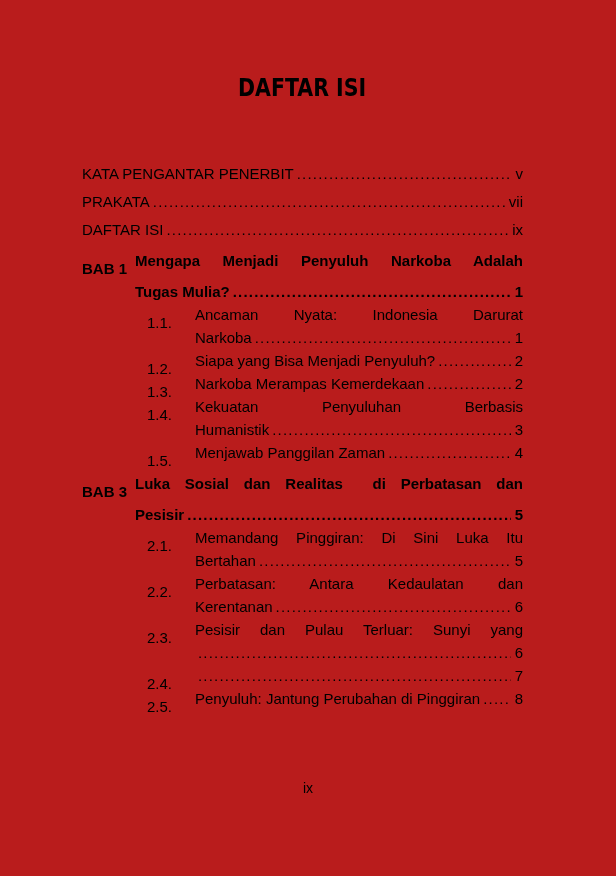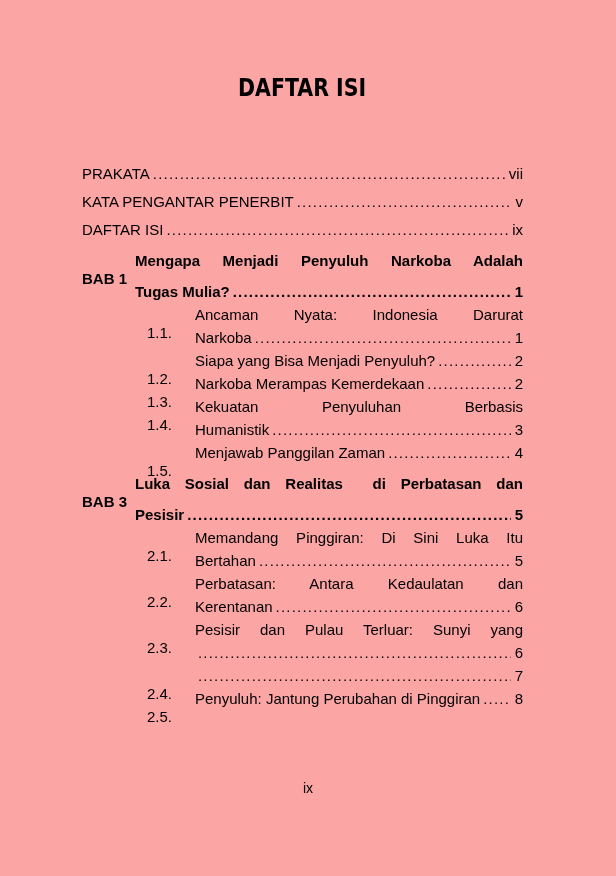--- a/index.html
+++ b/index.html
@@ -1,20 +1,20 @@
 <!DOCTYPE html>
 <html><head>
 <meta charset="utf-8">
 <style>
   html, body { margin: 0; padding: 0; background: #ffffff; }
   .page {
     position: relative;
     width: 616px;
     height: 876px;
-    background: #fca5a5;
+    background: #b91c1c;
     color: #000000;
     font-family: "Liberation Sans", sans-serif;
     font-size: 15px;
     line-height: 23px;
     overflow: hidden;
   }
   .content { padding: 0 93px 0 82px; }
 
   h1.doc-title {
     margin: 0 0 60px 0;
@@ -30,21 +30,21 @@
   h1.doc-title .squeeze {
     display: inline-block;
     transform: scaleX(0.82);
   }
 
   .fm-entry { margin-bottom: 5px; }
 
   .entry { position: relative; }
   .num {
     position: absolute;
-    top: 18px;
+    top: 8px;
     left: 0;
   }
   .chapter-block { margin-top: 7px; }
   .chapter-heading .num { font-weight: bold; }
   .chapter-heading .body { margin-left: 53px; }
   .chapter-heading .line { font-weight: bold; margin-top: 8px; }
 
   .sections { margin-top: 0; }
   .section-entry .num { left: 65px; }
   .section-entry .body { margin-left: 113px; }
@@ -85,30 +85,30 @@
 <body>
 
 <div class="page">
   <div class="content">
 
     <h1 class="doc-title"><span class="squeeze">DAFTAR ISI</span></h1>
 
     <div class="fm">
       <div class="fm-entry entry">
         <div class="line end">
+          <span class="txt">KATA PENGANTAR PENERBIT</span>
+          <span class="leader"></span>
+          <span class="pg">v</span>
+        </div>
+      </div>
+      <div class="fm-entry entry">
+        <div class="line end">
           <span class="txt">PRAKATA</span>
           <span class="leader"></span>
           <span class="pg">vii</span>
-        </div>
-      </div>
-      <div class="fm-entry entry">
-        <div class="line end">
-          <span class="txt">KATA PENGANTAR PENERBIT</span>
-          <span class="leader"></span>
-          <span class="pg">v</span>
         </div>
       </div>
       <div class="fm-entry entry">
         <div class="line end">
           <span class="txt">DAFTAR ISI</span>
           <span class="leader"></span>
           <span class="pg">ix</span>
         </div>
       </div>
     </div>

